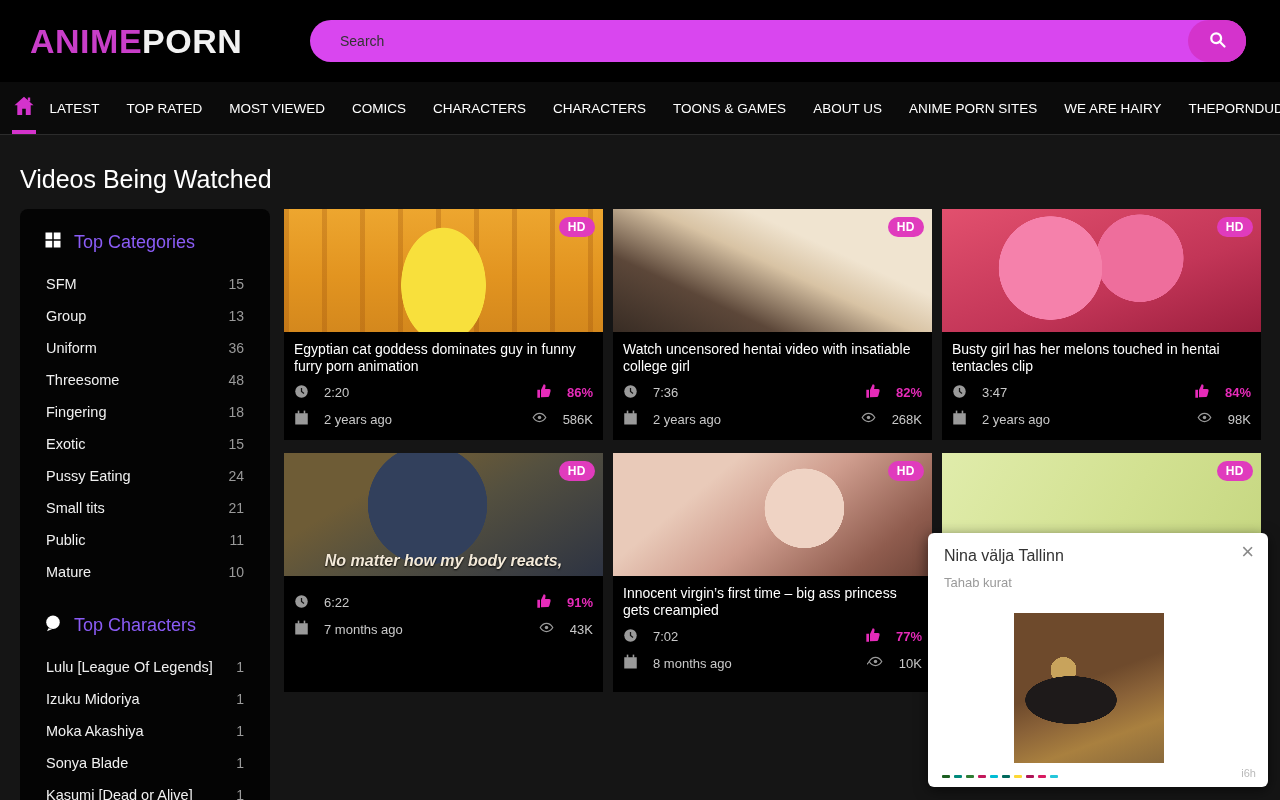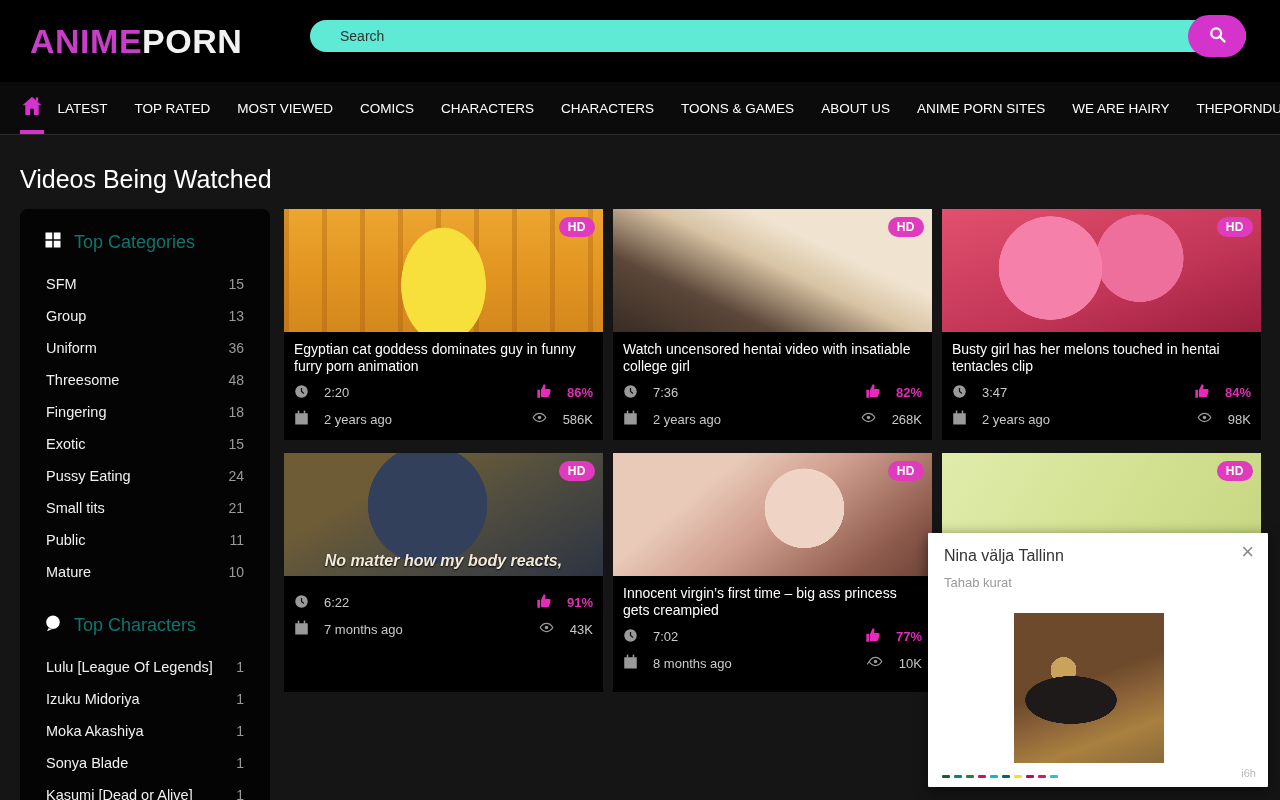--- a/index.html
+++ b/index.html
@@ -7,35 +7,35 @@
   .viewport {
     position:relative; width:1280px; height:800px; overflow:hidden;
     background:#151515; font-family:"Liberation Sans","DejaVu Sans",sans-serif;
     color:#fff;
   }
   
   .header { position:relative; height:82px; background:#000; }
   .logo { position:absolute; left:30px; top:22px; font-size:34px; font-weight:700; letter-spacing:.5px; cursor:pointer; }
   .logo .brand-a { color:#c93ec9; }
   .logo .brand-b { color:#f2f2f2; }
-  .searchbar { position:absolute; left:310px; top:20px; width:936px; height:32px; background:#5eead4; border-radius:21px; display:flex; align-items:center; }
+  .searchbar { position:absolute; left:310px; top:20px; width:936px; height:42px; background:#d946ef; border-radius:21px; display:flex; align-items:center; }
   .searchbar input { flex:1; border:none; outline:none; background:transparent; font-size:14px; color:#222; padding:0 10px 0 30px; font-family:inherit; }
   .searchbar input::placeholder { color:#333; }
   .search-btn { width:58px; height:42px; border:none; border-radius:21px; background:#d433cc; cursor:pointer; display:flex; align-items:center; justify-content:center; }
   
-  .nav { height:53px; background:#0b0b0b; border-bottom:1px solid #2c2c2c; display:flex; align-items:stretch; padding-left:20px; }
+  .nav { height:53px; background:#0b0b0b; border-bottom:1px solid #2c2c2c; display:flex; align-items:stretch; padding-left:12px; }
   .nav-home { position:relative; width:50px; display:flex; align-items:center; justify-content:center; cursor:pointer; }
   .nav-home .bar { position:absolute; bottom:0; left:0; width:100%; height:4px; background:#d433cc; }
   .nav-item { display:flex; align-items:center; padding:0 13.5px; font-size:13.5px; color:#fff; cursor:pointer; white-space:nowrap; }
   
   .page-title { margin:30px 20px 15px; font-size:25px; font-weight:400; color:#fff; }
   .content { display:flex; gap:14px; padding:0 20px; align-items:flex-start; }
   
   .sidebar { width:250px; background:#040404; border-radius:8px; padding:22px 14px 20px; flex-shrink:0; }
-  .side-head { display:flex; align-items:center; gap:12px; padding:0 10px; margin-bottom:14px; font-size:18px; color:#0f766e; }
+  .side-head { display:flex; align-items:center; gap:12px; padding:0 10px; margin-bottom:14px; font-size:18px; color:#8b5cf6; }
   .side-list { list-style:none; }
   .side-row { display:flex; justify-content:space-between; align-items:center; padding:8px 12px; font-size:14.5px; color:#f0f0f0; cursor:pointer; border-radius:4px;text-align:right; }
   .side-row .count { color:#9a9a9a; font-size:14px; }
   .side-gap { height:26px; }
   
   .grid { display:grid; grid-template-columns:repeat(3,319px); gap:13px 10px; width:977px; }
   .card { background:#000; overflow:hidden; }
   .thumb { position:relative; height:123px; cursor:pointer; }
   .hd-badge { position:absolute; top:8px; right:8px; background:#e03bbd; color:#fff; font-size:12px; font-weight:700; padding:3px 9px; border-radius:11px; letter-spacing:.5px; }
   .overlay-cap { position:absolute; bottom:6px; left:0; width:100%; text-align:center; font-size:16px; font-style:italic; font-weight:700; color:#f3e9d8; text-shadow:0 1px 2px #000; }
@@ -56,21 +56,21 @@
         radial-gradient(circle 44px at 62% 40%, #ee6e9c 0 99%, transparent 100%),
         linear-gradient(160deg,#e2506e,#c23557 60%,#9c1f3e); }
   .t4 { background:
         radial-gradient(circle 60px at 45% 42%, #32405c 0 99%, transparent 100%),
         linear-gradient(150deg,#6e5c36 0 28%,#54503f 52%,#2d3342); }
   .t5 { background:
         radial-gradient(circle 40px at 60% 45%, #efd3c4 0 99%, transparent 100%),
         linear-gradient(140deg,#e9cab9 0 28%,#cf9d8e 52%,#8f5c4e 82%,#6e4438); }
   .t6 { background:linear-gradient(120deg,#e0ecab,#d2e191 55%,#c5d680); }
   
-  .popup { position:absolute; left:928px; top:533px; width:340px; height:254px; background:#fff; border-radius:1px;
+  .popup { position:absolute; left:928px; top:533px; width:340px; height:254px; background:#fff; border-radius:6px;
            box-shadow:0 3px 14px rgba(0,0,0,.55); color:#222; z-index:20; }
   .popup-title { position:absolute; left:16px; top:14px; font-size:16px; color:#333; }
   .popup-sub { position:absolute; left:16px; top:42px; font-size:13px; color:#9a9a9a; }
   .popup-close { position:absolute; right:10px; top:4px; font-size:22px; color:#8a8a8a; cursor:pointer; line-height:1; padding:4px; background:none; border:none; font-family:inherit; }
   .ad-photo { position:absolute; left:86px; top:80px; width:150px; height:150px; cursor:pointer;
         background:
         radial-gradient(ellipse 46px 24px at 38% 58%, #1e1a1a 0 99%, transparent 100%),
         radial-gradient(circle 13px at 33% 38%, #c8a35c 0 99%, transparent 100%),
         linear-gradient(160deg,#6e4a2c 0 45%,#8a6238 60%,#a9803f 78%,#8a6a3c); }
   .dashes { position:absolute; left:14px; bottom:9px; display:flex; gap:4px; }

